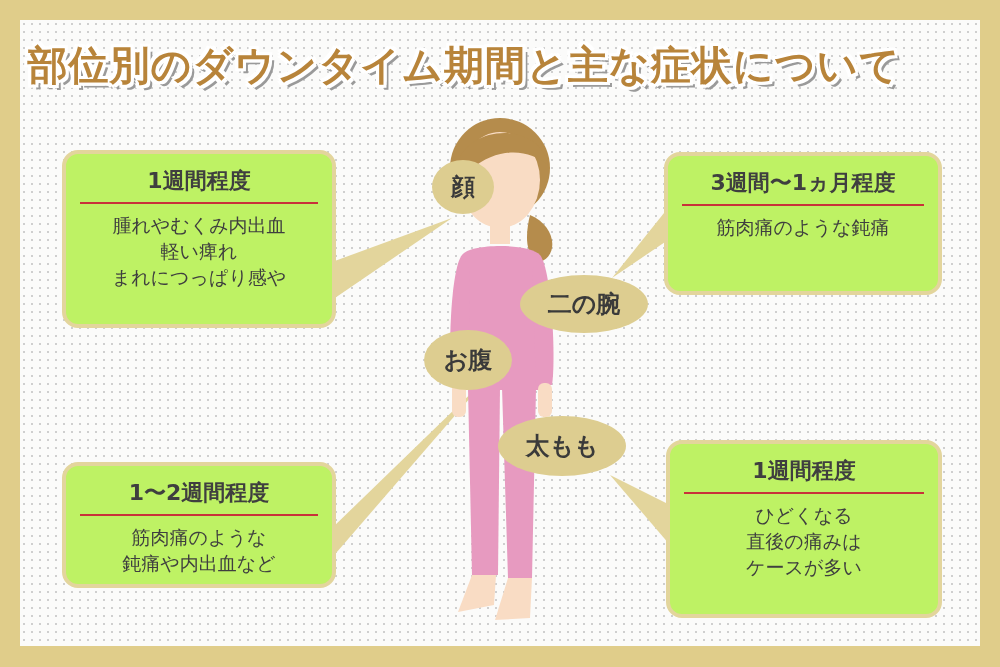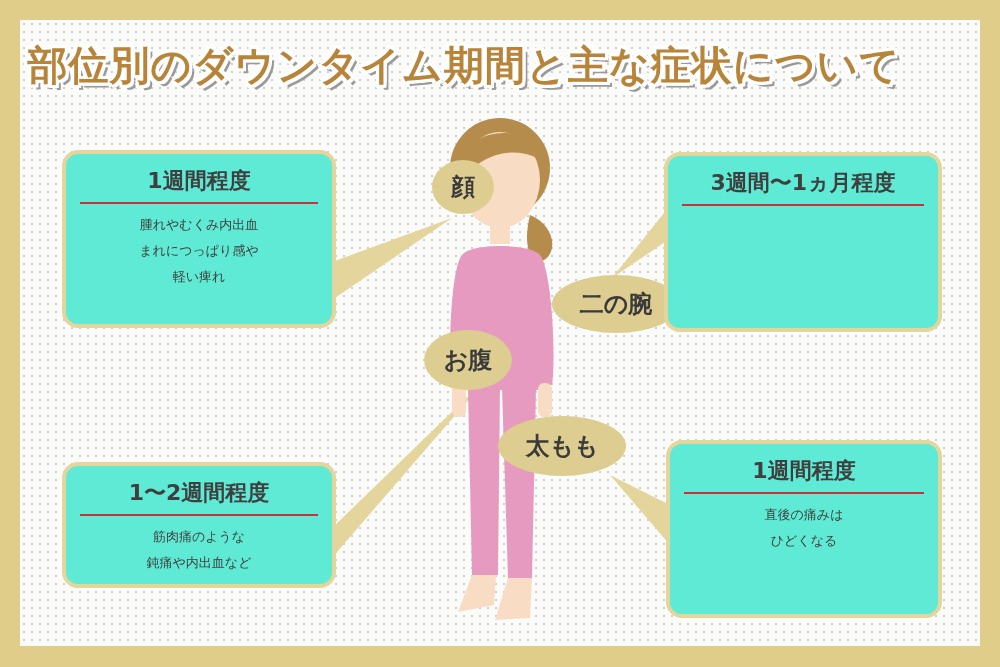--- a/index.html
+++ b/index.html
@@ -5,24 +5,24 @@
   html,body{margin:0;padding:0;}
   body{width:1000px;height:667px;position:relative;overflow:hidden;background:#e0cd8a;font-family:"DejaVu Sans","Liberation Sans",sans-serif;}
   .frame{position:absolute;left:20px;top:20px;width:960px;height:626px;background-color:#fbfbfa;
     background-image:radial-gradient(#cfcfcf 1px, transparent 1.3px);background-size:8px 8px;}
   .title{position:absolute;left:0;top:38px;width:928px;text-align:center;font-size:40px;font-weight:bold;color:#b8843a;
     letter-spacing:1px;
     text-shadow:
       -3px -3px 0 #fff,3px -3px 0 #fff,-3px 3px 0 #fff,3px 3px 0 #fff,
       0 -3px 0 #fff,0 3px 0 #fff,-3px 0 0 #fff,3px 0 0 #fff,
       5px 5px 0 #9a9a9a;}
-  .box{position:absolute;background:#5eead4;border:4px solid #e3d59c;border-radius:16px;box-sizing:border-box;text-align:center;color:#3f3f3f;}
+  .box{position:absolute;background:#bef264;border:4px solid #e3d59c;border-radius:16px;box-sizing:border-box;text-align:center;color:#3f3f3f;}
   .box .head{font-size:22px;font-weight:bold;margin-top:12px;}
   .box .rule{height:2px;background:#c8323a;margin:6px 14px 8px;}
-  .box .body{font-size:13px;line-height:26px;}
+  .box .body{font-size:19px;line-height:26px;}
   .label{position:absolute;background:#ddcd90;border-radius:50%;display:flex;align-items:center;justify-content:center;
     font-size:24px;font-weight:bold;color:#3a3a3a;}
   svg{position:absolute;left:0;top:0;}
 </style>
 </head>
 <body>
 
 <div class="frame"></div>
 
 <h1 class="title" style="margin:0;">部位別のダウンタイム期間と主な症状について</h1>
@@ -53,50 +53,52 @@
 
     <path d="M468,388 L500,388 L498,575 L472,575 Z" fill="#e79ac0"></path>
     <path d="M502,388 L536,388 L532,578 L508,578 Z" fill="#e79ac0"></path>
 
     <path d="M472,575 L496,575 L494,605 L458,612 Z" fill="#f9dcc4"></path>
     <path d="M508,578 L532,578 L530,618 L495,620 Z" fill="#f9dcc4"></path>
   </g>
 </svg>
 
 <div class="label" style="left:432px;top:160px;width:62px;height:54px;">顔</div>
-<div class="label" style="left:552px;top:275px;width:128px;height:58px;">二の腕</div>
+<div class="label" style="left:520px;top:275px;width:128px;height:58px;">二の腕</div>
 <div class="label" style="left:424px;top:330px;width:88px;height:60px;">お腹</div>
 <div class="label" style="left:498px;top:416px;width:128px;height:60px;">太もも</div>
 
 <div class="box" style="left:62px;top:150px;width:274px;height:178px;">
   <div class="head">1週間程度</div>
   <div class="rule"></div>
   <div class="body">
     <div>腫れやむくみ内出血</div>
+    <div>軽い痺れ</div>
     <div>まれにつっぱり感や</div>
-    <div>軽い痺れ</div>
   </div>
 </div>
 
-<div class="box" style="left:664px;top:152px;width:278px;height:180px;">
+<div class="box" style="left:664px;top:152px;width:278px;height:143px;">
   <div class="head">3週間〜1ヵ月程度</div>
   <div class="rule"></div>
   <div class="body">
+    <div>筋肉痛のような鈍痛</div>
   </div>
 </div>
 
 <div class="box" style="left:62px;top:462px;width:274px;height:126px;">
   <div class="head">1〜2週間程度</div>
   <div class="rule"></div>
   <div class="body">
     <div>筋肉痛のような</div>
     <div>鈍痛や内出血など</div>
   </div>
 </div>
 
 <div class="box" style="left:666px;top:440px;width:276px;height:178px;">
   <div class="head">1週間程度</div>
   <div class="rule"></div>
   <div class="body">
+    <div>ひどくなる</div>
     <div>直後の痛みは</div>
-    <div>ひどくなる</div>
+    <div>ケースが多い</div>
   </div>
 </div>
 
 </body></html>

